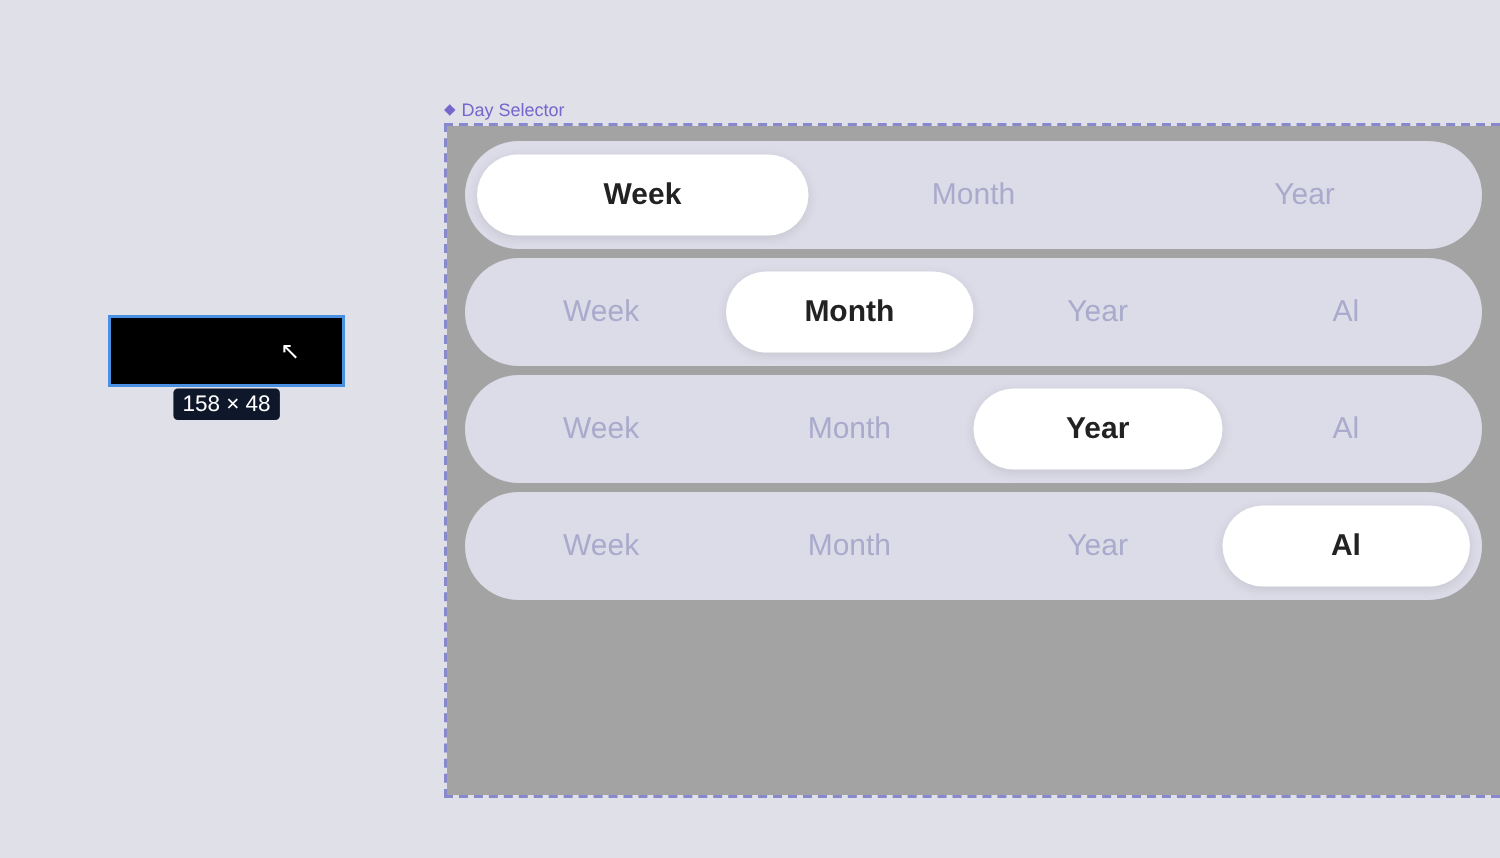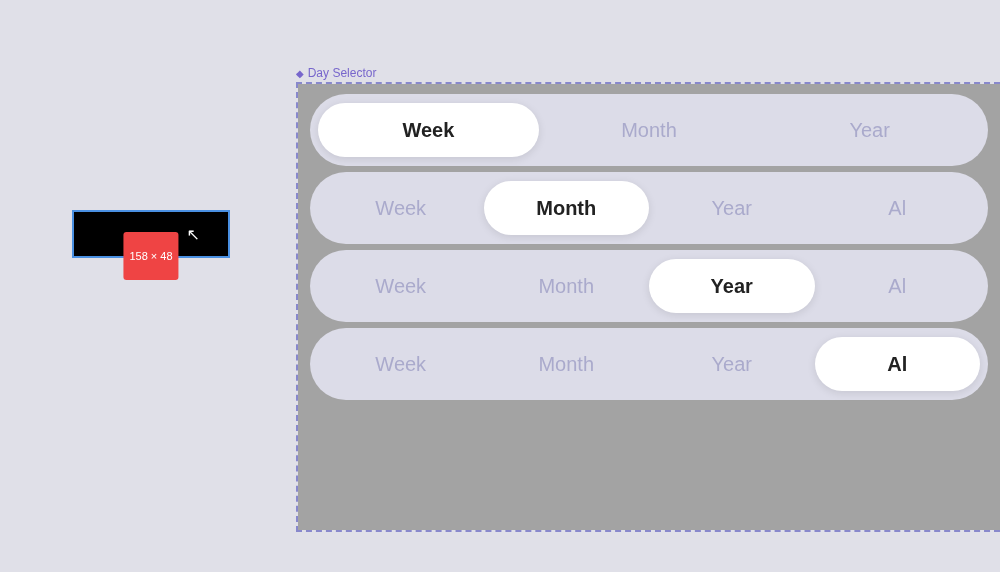--- a/index.html
+++ b/index.html
@@ -35,24 +35,24 @@
       transform: translateY(-50%);
       color: white;
       font-size: 16px;
     }
 
     .size-badge {
       position: absolute;
       bottom: -22px;
       left: 50%;
       transform: translateX(-50%);
-      background: #ef4444;
+      background: #0f172a;
       color: white;
-      font-size: 11px;
-      padding: 18px 6px;
+      font-size: 15px;
+      padding: 2px 6px;
       border-radius: 3px;
       white-space: nowrap;
     }
 
     
     .day-selector-container {
       position: absolute;
       left: 296px;
       top: 82px;
       right: 0;

